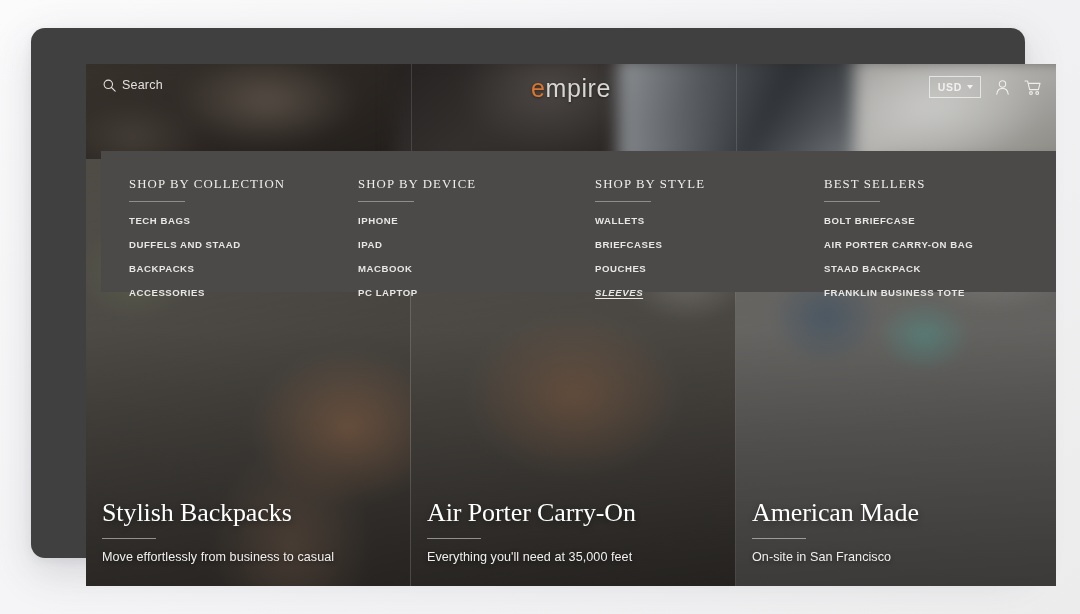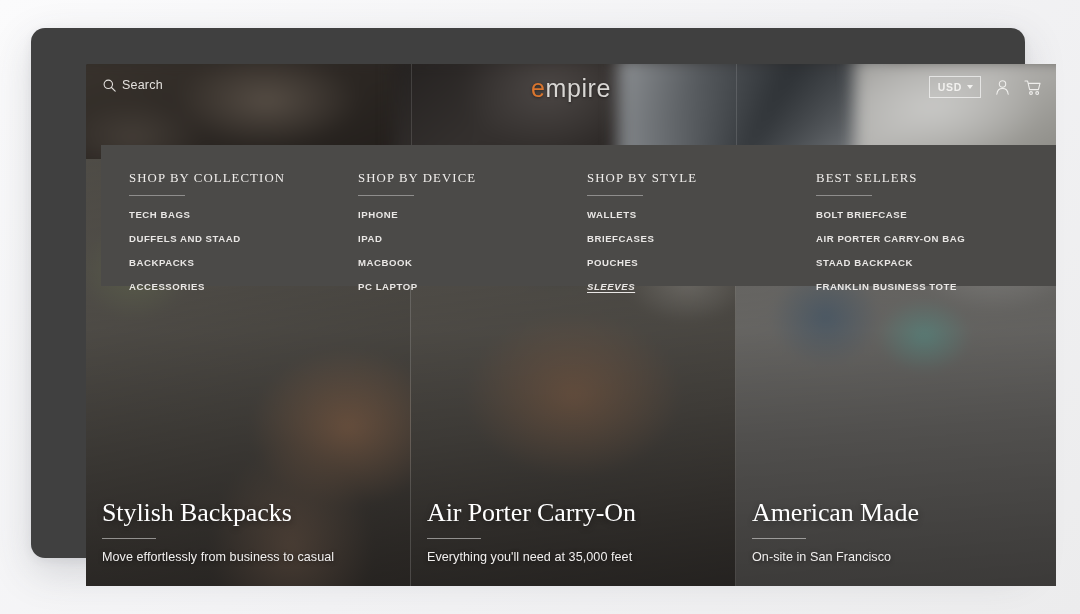--- a/index.html
+++ b/index.html
@@ -170,31 +170,31 @@
     width: 0; height: 0;
     border-left: 3.6px solid transparent;
     border-right: 3.6px solid transparent;
     border-top: 4.4px solid #eeecea;
     margin-top: 2px;
   }
 
   
   .mega {
     position: absolute;
-    left: 15px; top: 81px;
+    left: 15px; top: 87px;
     width: 955px; height: 141px;
     background: #4b4a48;
     z-index: 8;
     padding: 26px 28px 0 28px;
     display: flex;
   }
   .mega-col { flex: 1; }
   .mega-col:nth-child(1) { flex: 0 0 229px; }
   .mega-col:nth-child(2) { flex: 0 0 229px; }
-  .mega-col:nth-child(3) { flex: 0 0 229px; }
+  .mega-col:nth-child(3) { flex: 0 0 229px; margin-left: 8px; }
   .mega-title {
     font-family: "Liberation Serif", serif;
     color: #f0eeec;
     font-size: 12.8px;
     letter-spacing: 1.1px;
     margin-bottom: 9px;
   }
   .mega-rule {
     width: 56px; height: 1px;
     background: rgba(255,255,255,0.38);

